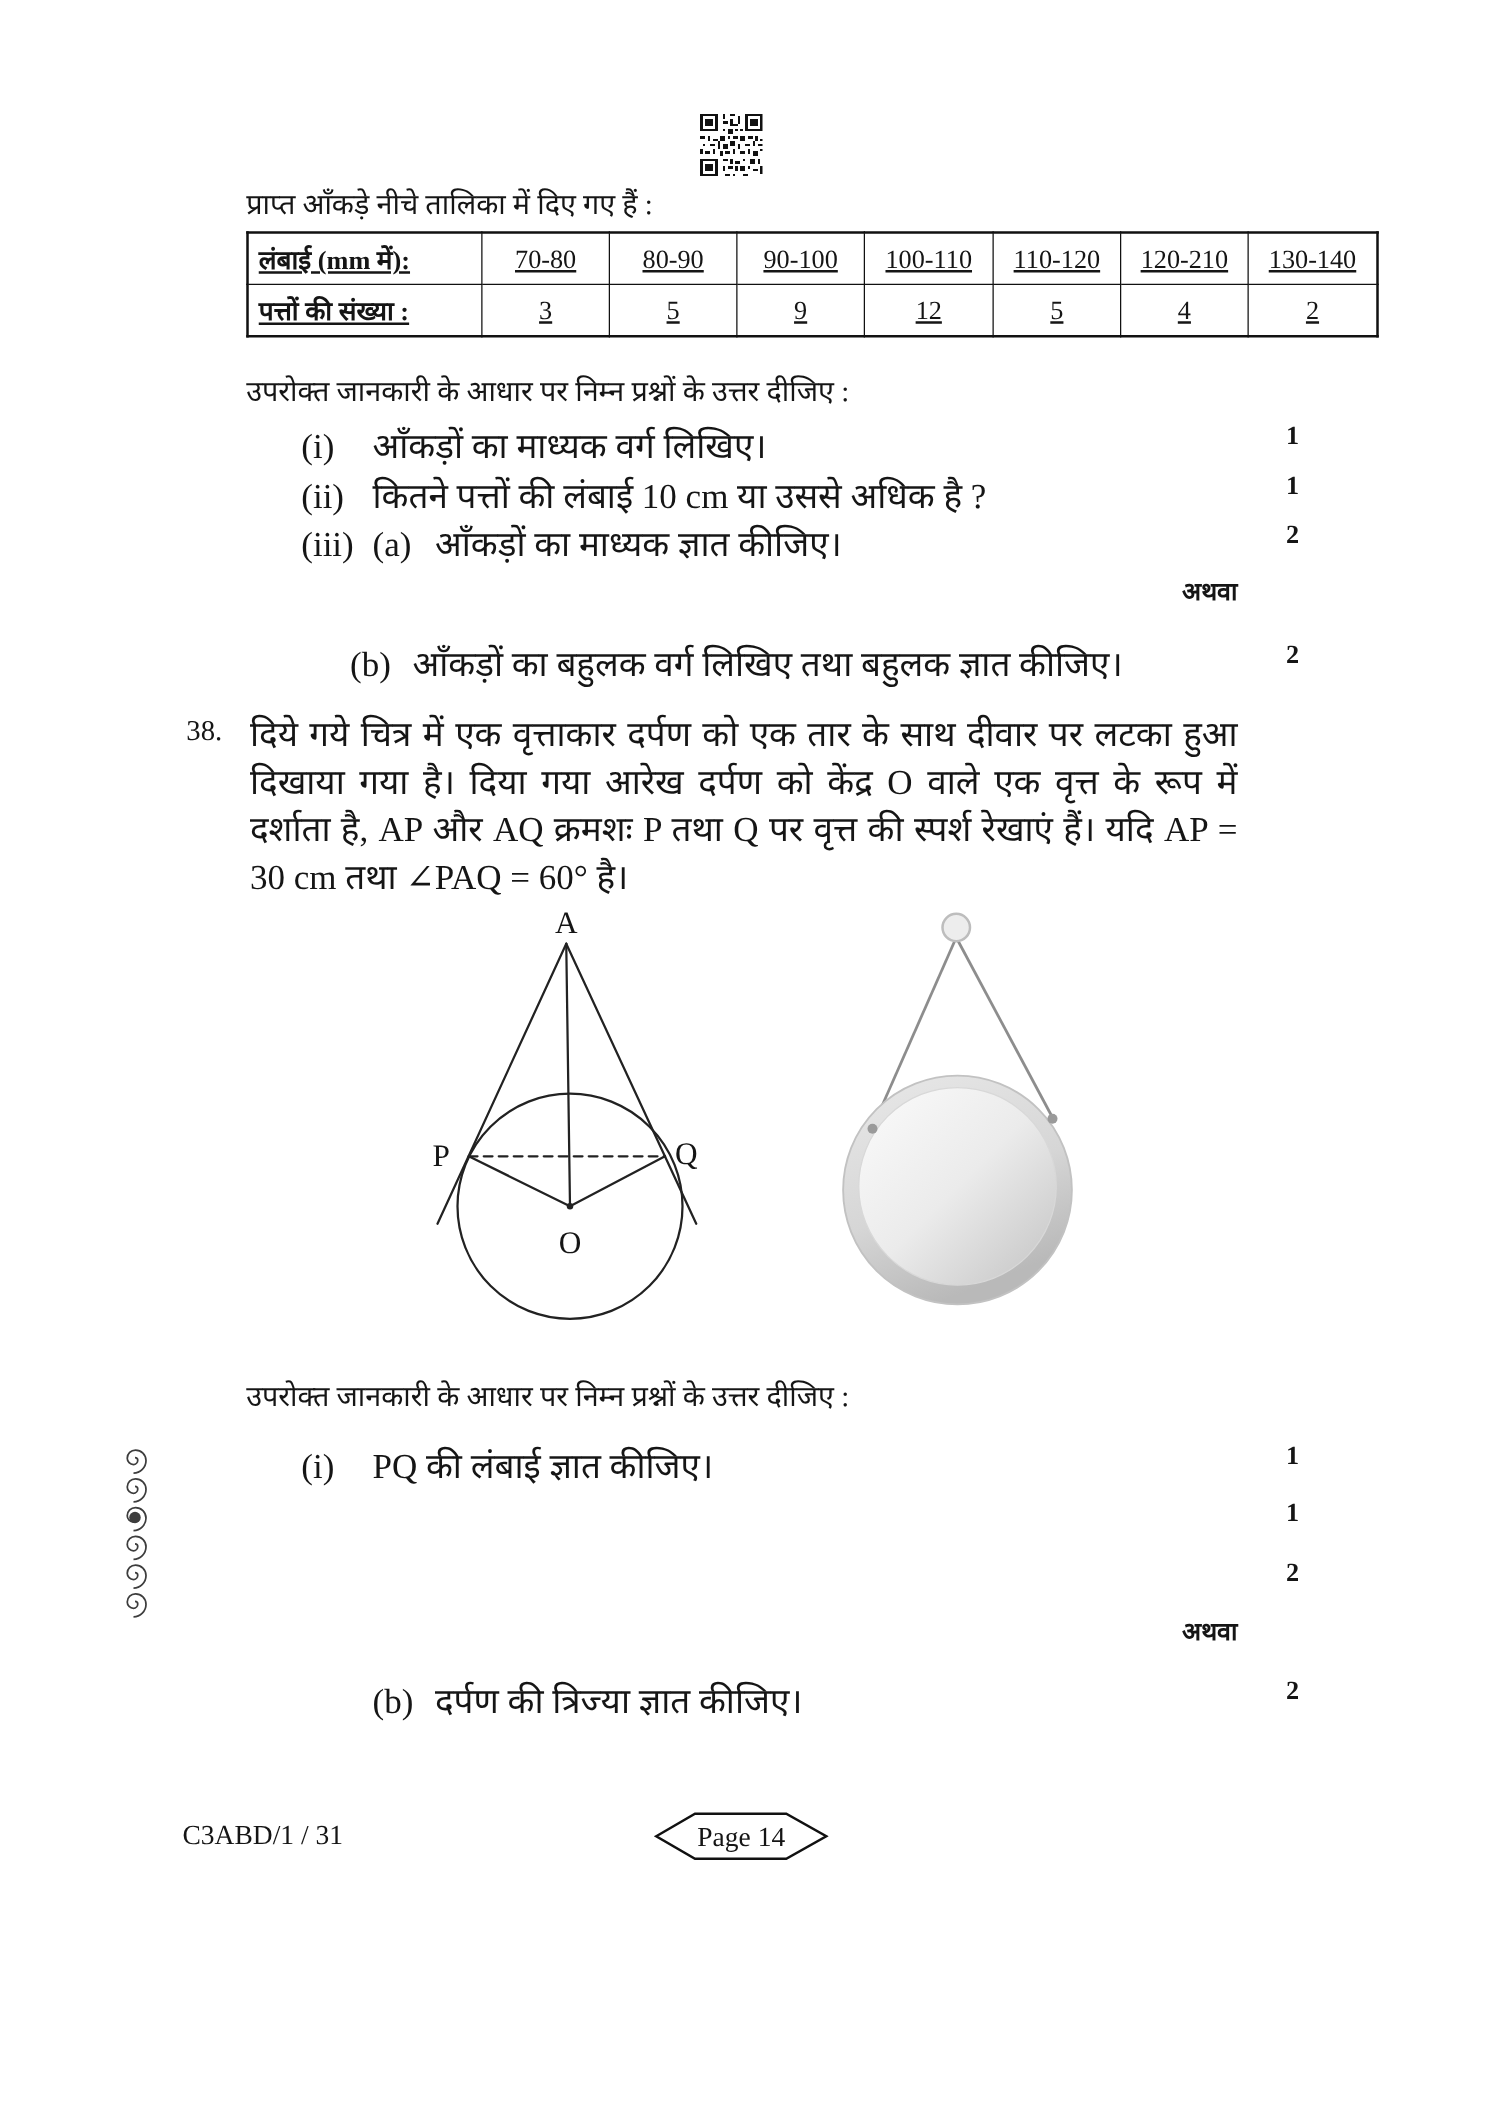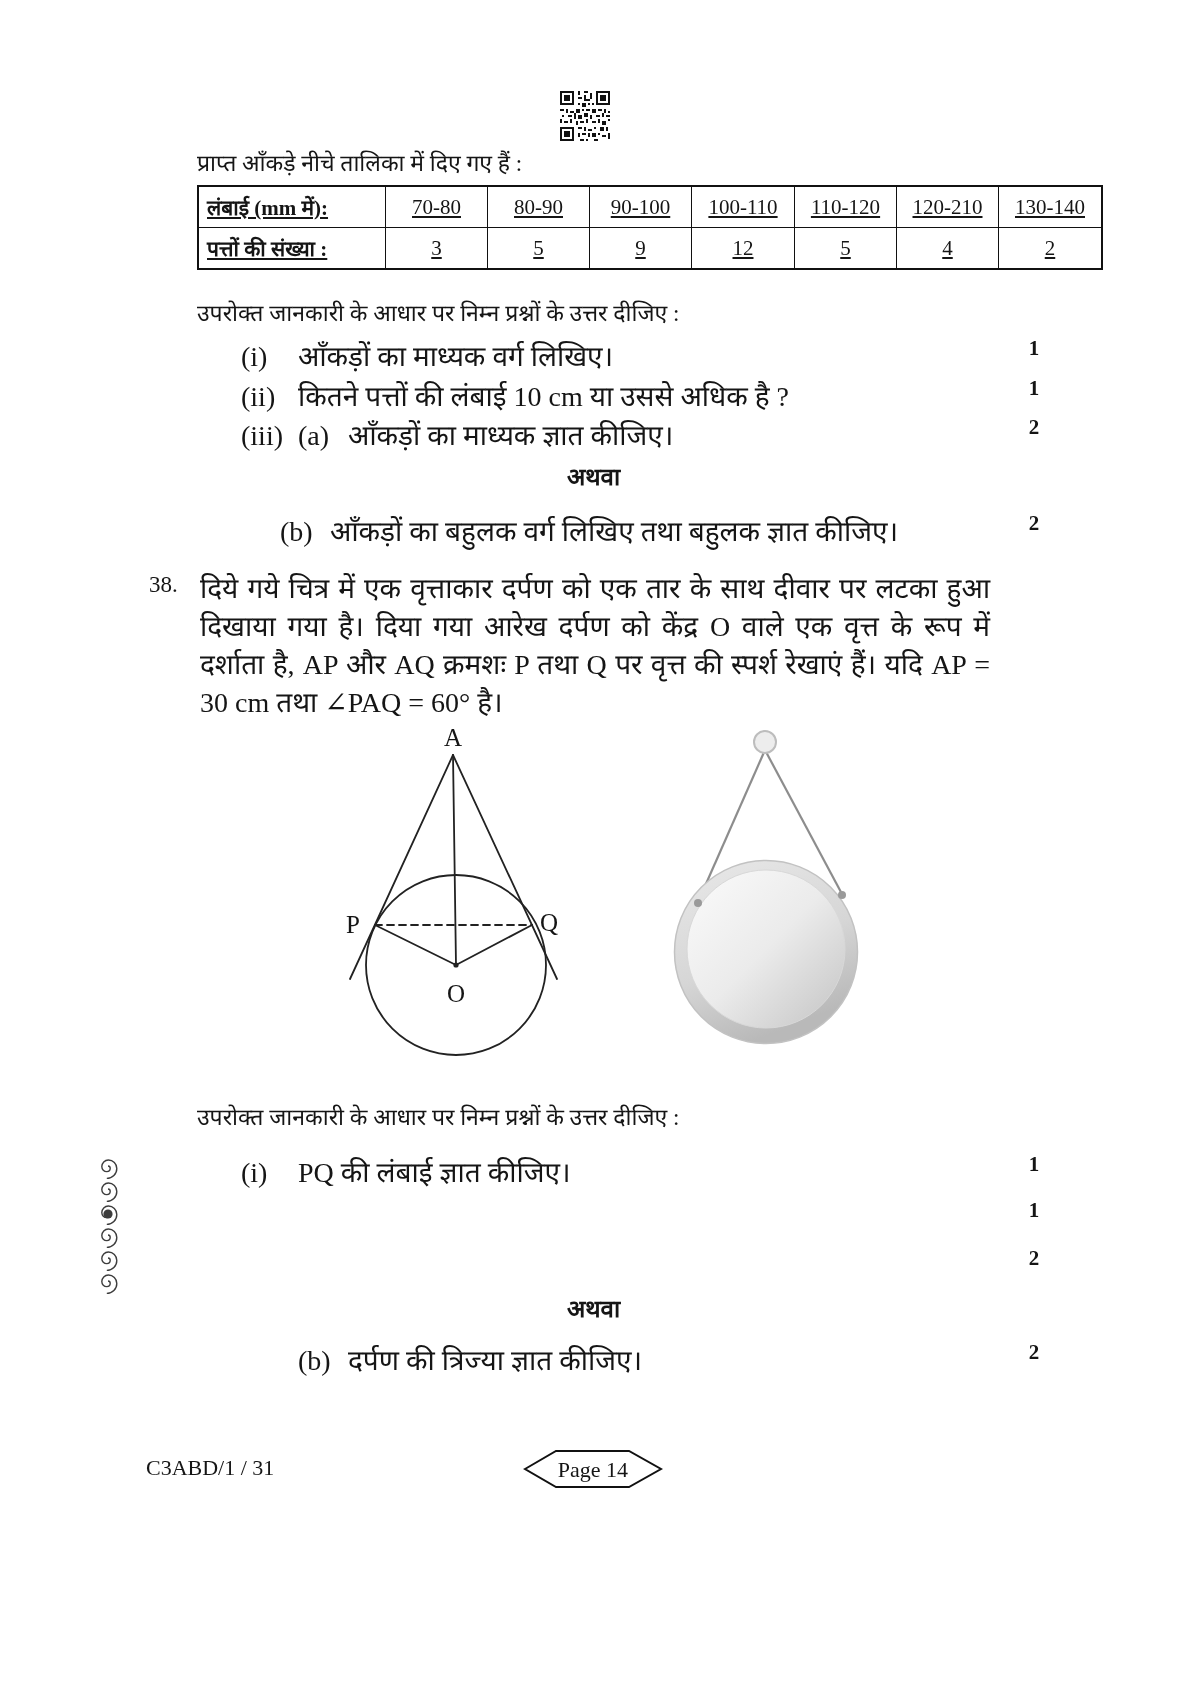--- a/index.html
+++ b/index.html
@@ -13,21 +13,21 @@
   
   table.freq{border-collapse:collapse;table-layout:fixed;}
   table.freq td{border:1.6px solid #111;height:40px;font-size:21px;text-align:center;padding:0 4px;text-decoration:underline;}
   table.freq td.hd{font-weight:bold;text-align:left;padding-left:8px;font-size:21px;}
   table.freq{border:2.2px solid #111;}
   
   .qrow{position:absolute;left:197px;width:800px;font-size:28px;white-space:nowrap;margin-left:44px;}
   .qnum{display:inline-block;width:57px;}
   .qsub{display:inline-block;width:50px;}
   .qtext{display:inline-block;}
-  .orline{position:absolute;left:197px;width:793px;text-align:center;font-weight:bold;font-size:24px;}
+  .orline{position:absolute;left:197px;width:793px;text-align:right;font-weight:bold;font-size:20px;}
   .mark{position:absolute;left:1014px;width:40px;text-align:center;font-weight:bold;font-size:21px;}
   .qbody{font-size:28px;line-height:38px;text-align:justify;}
   .qno{font-weight:normal;font-size:23px;}
   .footer-code{font-size:22px;}
   svg text{font-family:"Liberation Serif","DejaVu Serif",serif;}
 </style>
 </head>
 <body>
 
 <div class="page">

